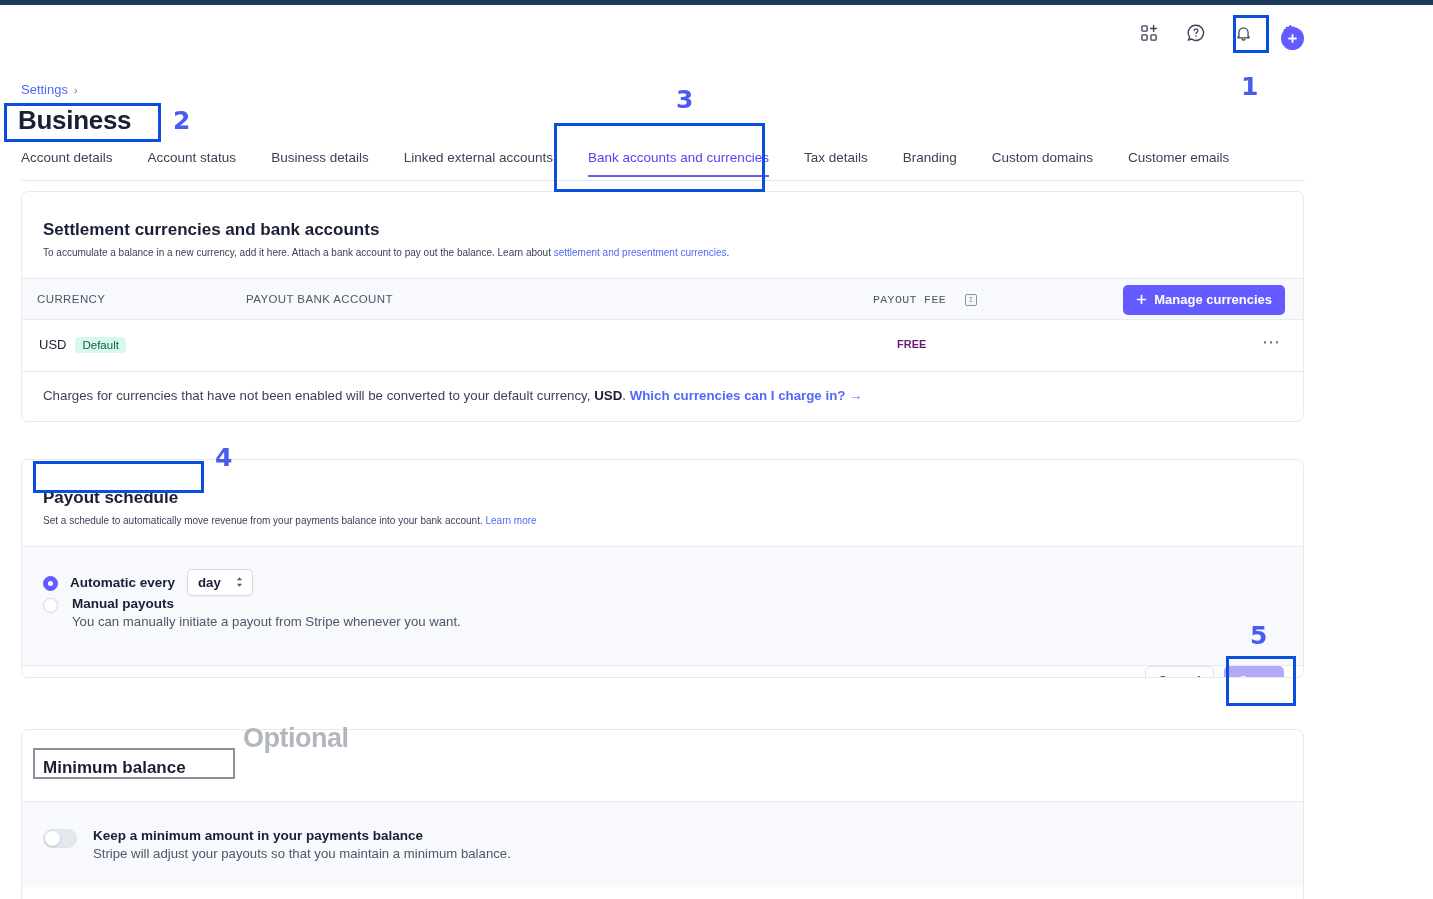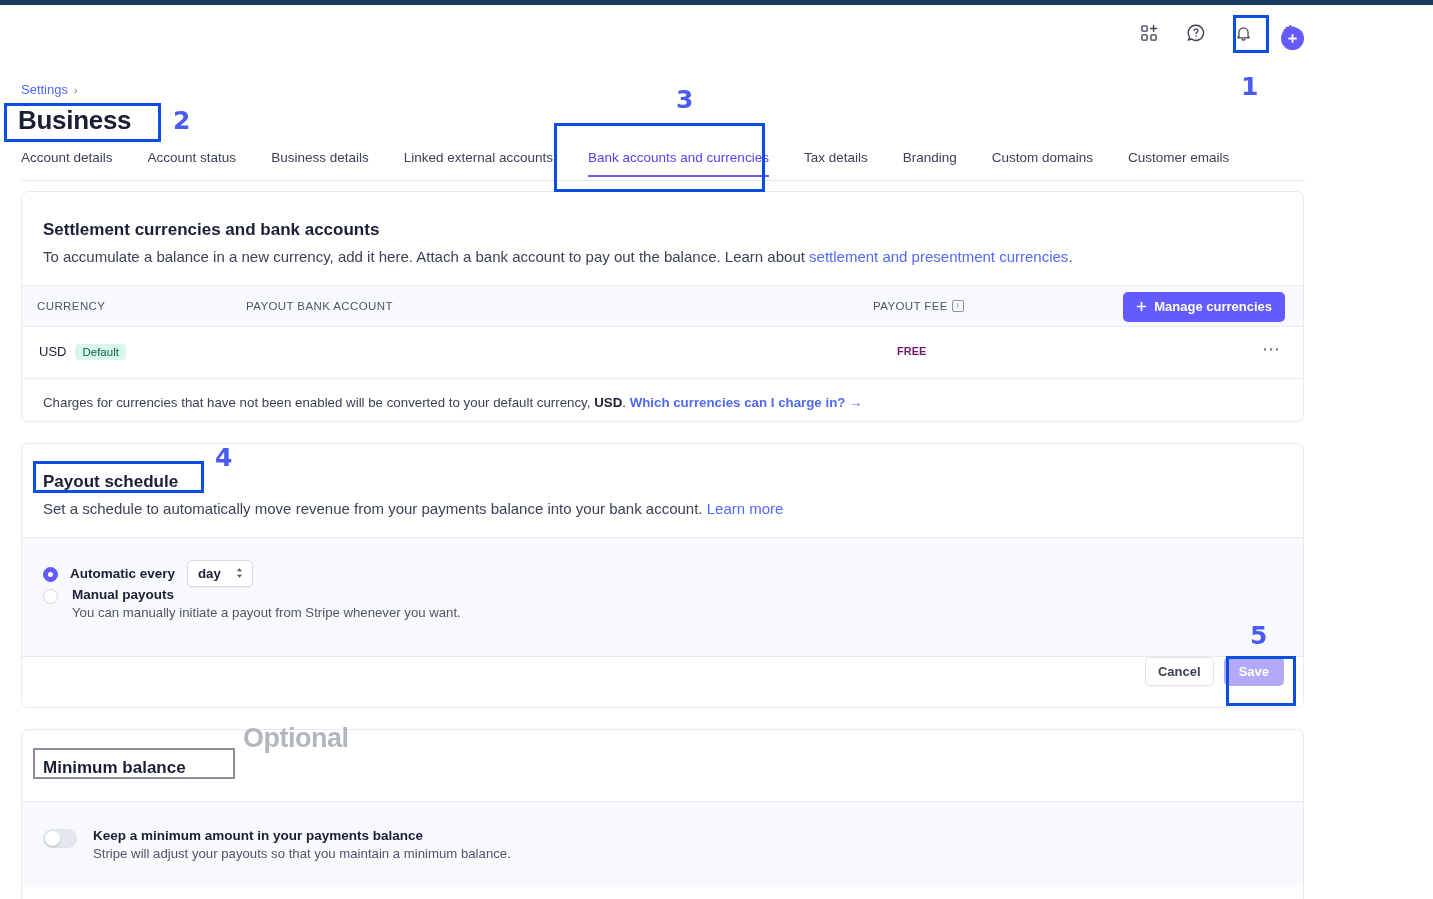--- a/index.html
+++ b/index.html
@@ -92,37 +92,37 @@
   .card {
     position: absolute; left: 21px;
     width: 1283px;
     background: #ffffff;
     border: 1px solid #e7ebef;
     border-radius: 7px;
     overflow: hidden;
   }
   .card-head { padding: 20px 21px 17px 21px; }
   .card-title { font-size: 17px; font-weight: bold; color: #1a1f36; margin: 8px 0 6px 0; }
-  .card-desc { font-size: 15px; color: #3c4257; line-height: 1.45; }
+  .card-desc { font-size: 10px; color: #3c4257; line-height: 1.45; }
   .card-desc a { color: #5169f7; text-decoration: none; cursor: pointer; }
 
   
   #card-settlement { top: 191px; height: 231px; }
   .table-head {
     height: 42px; background: #f7f9fc;
     border-top: 1px solid #e7ebef; border-bottom: 1px solid #e7ebef;
     position: relative;
   }
   .th {
     position: absolute; top: 14px;
     font-size: 11.5px; letter-spacing: 0.4px; color: #4f566b; text-transform: uppercase;
   }
   .th-currency { left: 15px; }
   .th-account { left: 224px; }
-  .th-fee { left: 851px; display: flex; align-items: flex-end; gap: 4px; }
+  .th-fee { left: 851px; display: flex; align-items: flex-end; gap: 19px; font-family: Liberation Mono, monospace; }
   .info-icon {
     width: 12px; height: 12px; border: 1px solid #8792a2; border-radius: 2px;
     display: inline-flex; align-items: center; justify-content: center;
     font-size: 8px; color: #8792a2; font-style: normal; line-height: 1;
   }
   .manage-btn {
     position: absolute; right: 18px; top: 6px;
     height: 30px; background: #635bff; color: #ffffff;
     border: none; border-radius: 5px;
     font-size: 13px; font-weight: bold; font-family: "Liberation Sans", sans-serif;
@@ -161,21 +161,21 @@
     font-size: 18px; color: #697386; cursor: pointer;
     letter-spacing: 1px; line-height: 1;
   }
   .note-row {
     padding: 16px 21px; font-size: 13.3px; color: #3c4257;
   }
   .note-row b { color: #1a1f36; }
   .note-row a { color: #5169f7; text-decoration: none; font-weight: bold; cursor: pointer; }
 
   
-  #card-payout { top: 443px; height: 265px; }
+  #card-payout { top: 459px; height: 219px; }
   .form-section {
     background: #f7f9fc; border-top: 1px solid #e7ebef;
     padding: 22px 21px 20px 21px;
   }
   .radio-opt { display: flex; align-items: flex-start; gap: 14px; margin-bottom: 16px; }
   .radio {
     width: 15px; height: 15px; border-radius: 50%;
     border: 1px solid #cfd7df; background: #ffffff; flex: 0 0 auto; margin-top: 2px;
     cursor: pointer;
   }

